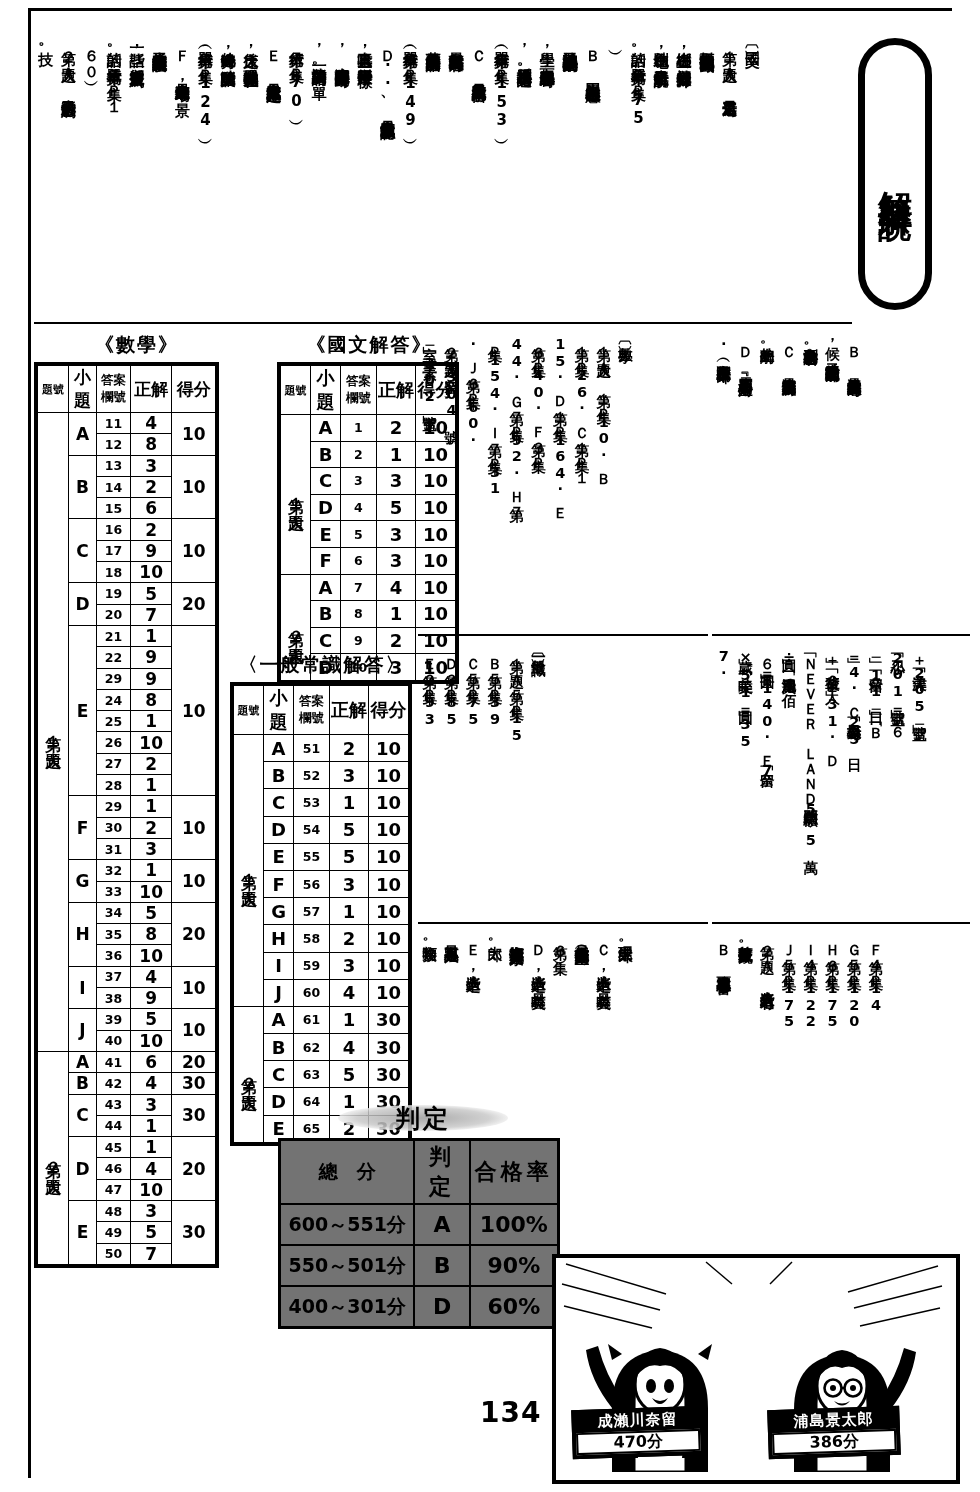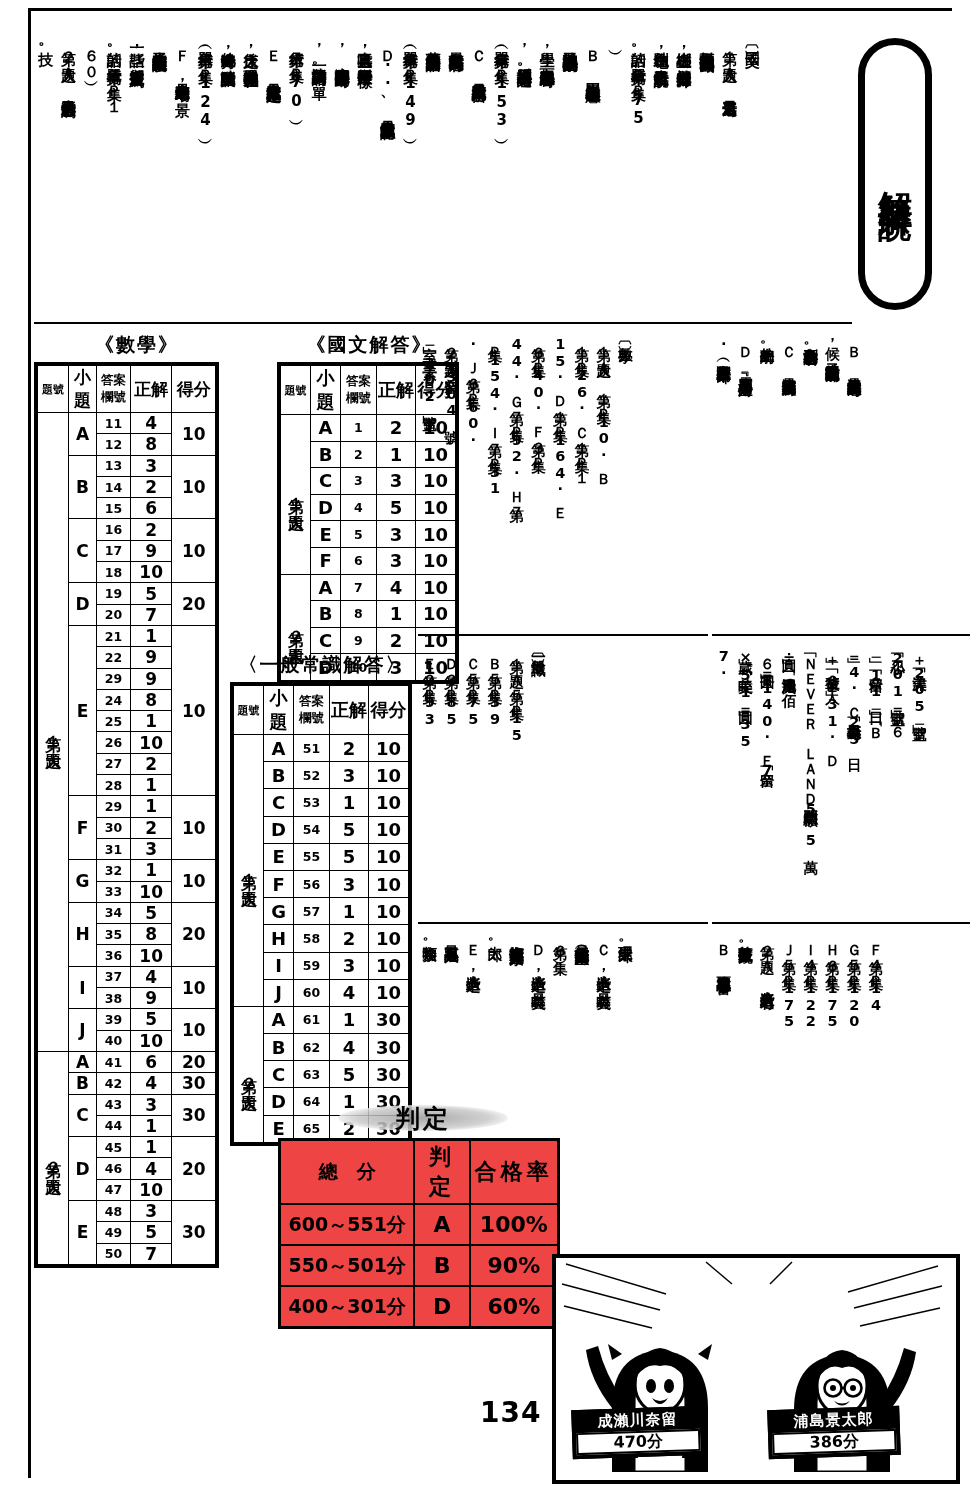--- a/index.html
+++ b/index.html
@@ -121,21 +121,21 @@
   .judge-banner .blob{
     position:absolute;left:50%;top:50%;transform:translate(-50%,-50%);
     width:170px;height:26px;border-radius:50%;
     background:radial-gradient(ellipse at center,#9a9a9a 0%,#c9c9c9 55%,#ffffff 78%);
     opacity:.85;
   }
   .judge-banner .txt{
     position:relative;font-size:25px;font-weight:900;letter-spacing:3px;
   }
   table.judge{
-    border-collapse:collapse;width:282px;background:#ef4444;border:3px solid #000;
+    border-collapse:collapse;width:282px;background:#737373;border:3px solid #000;
   }
   table.judge td{border:2px solid #000;height:37px;text-align:center;font-weight:900;}
   table.judge .c-range{width:140px;font-size:19px;letter-spacing:0px;}
   table.judge .c-grade{width:54px;font-size:22px;}
   table.judge .c-rate{width:86px;font-size:22px;}
   table.judge thead td{font-size:17px;height:32px;letter-spacing:4px;}
 
   
   .vblock{position:absolute;}
   .vblock .vtext{font-size:14.5px;letter-spacing:0.5px;}

